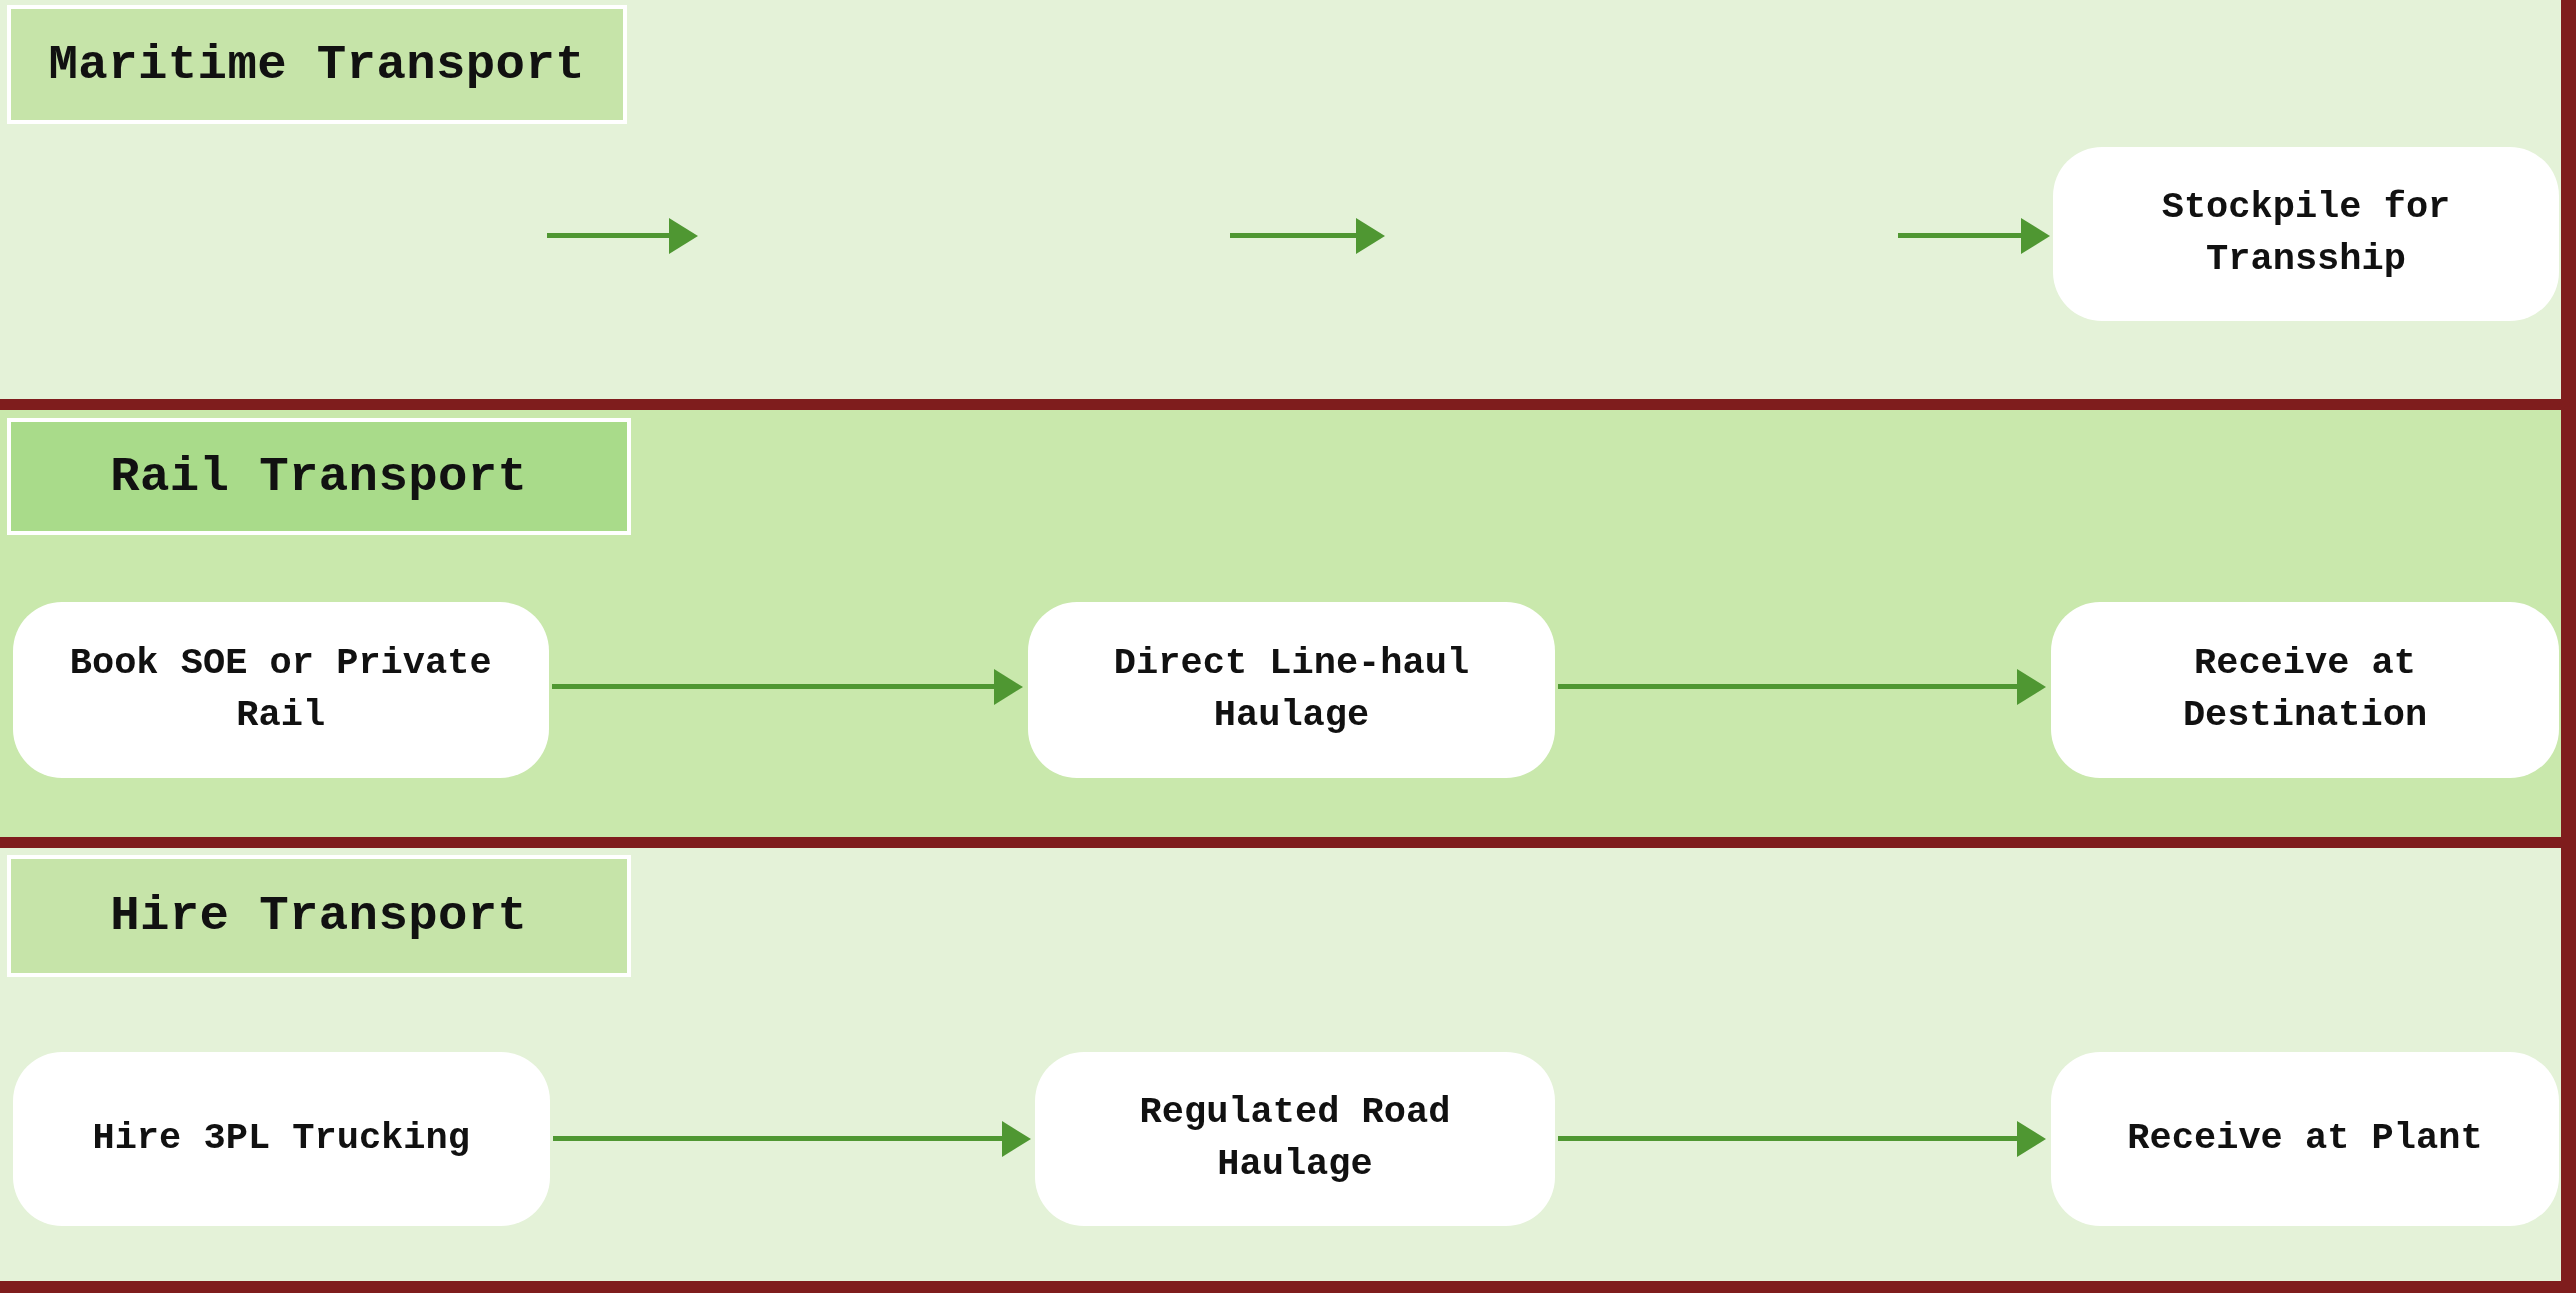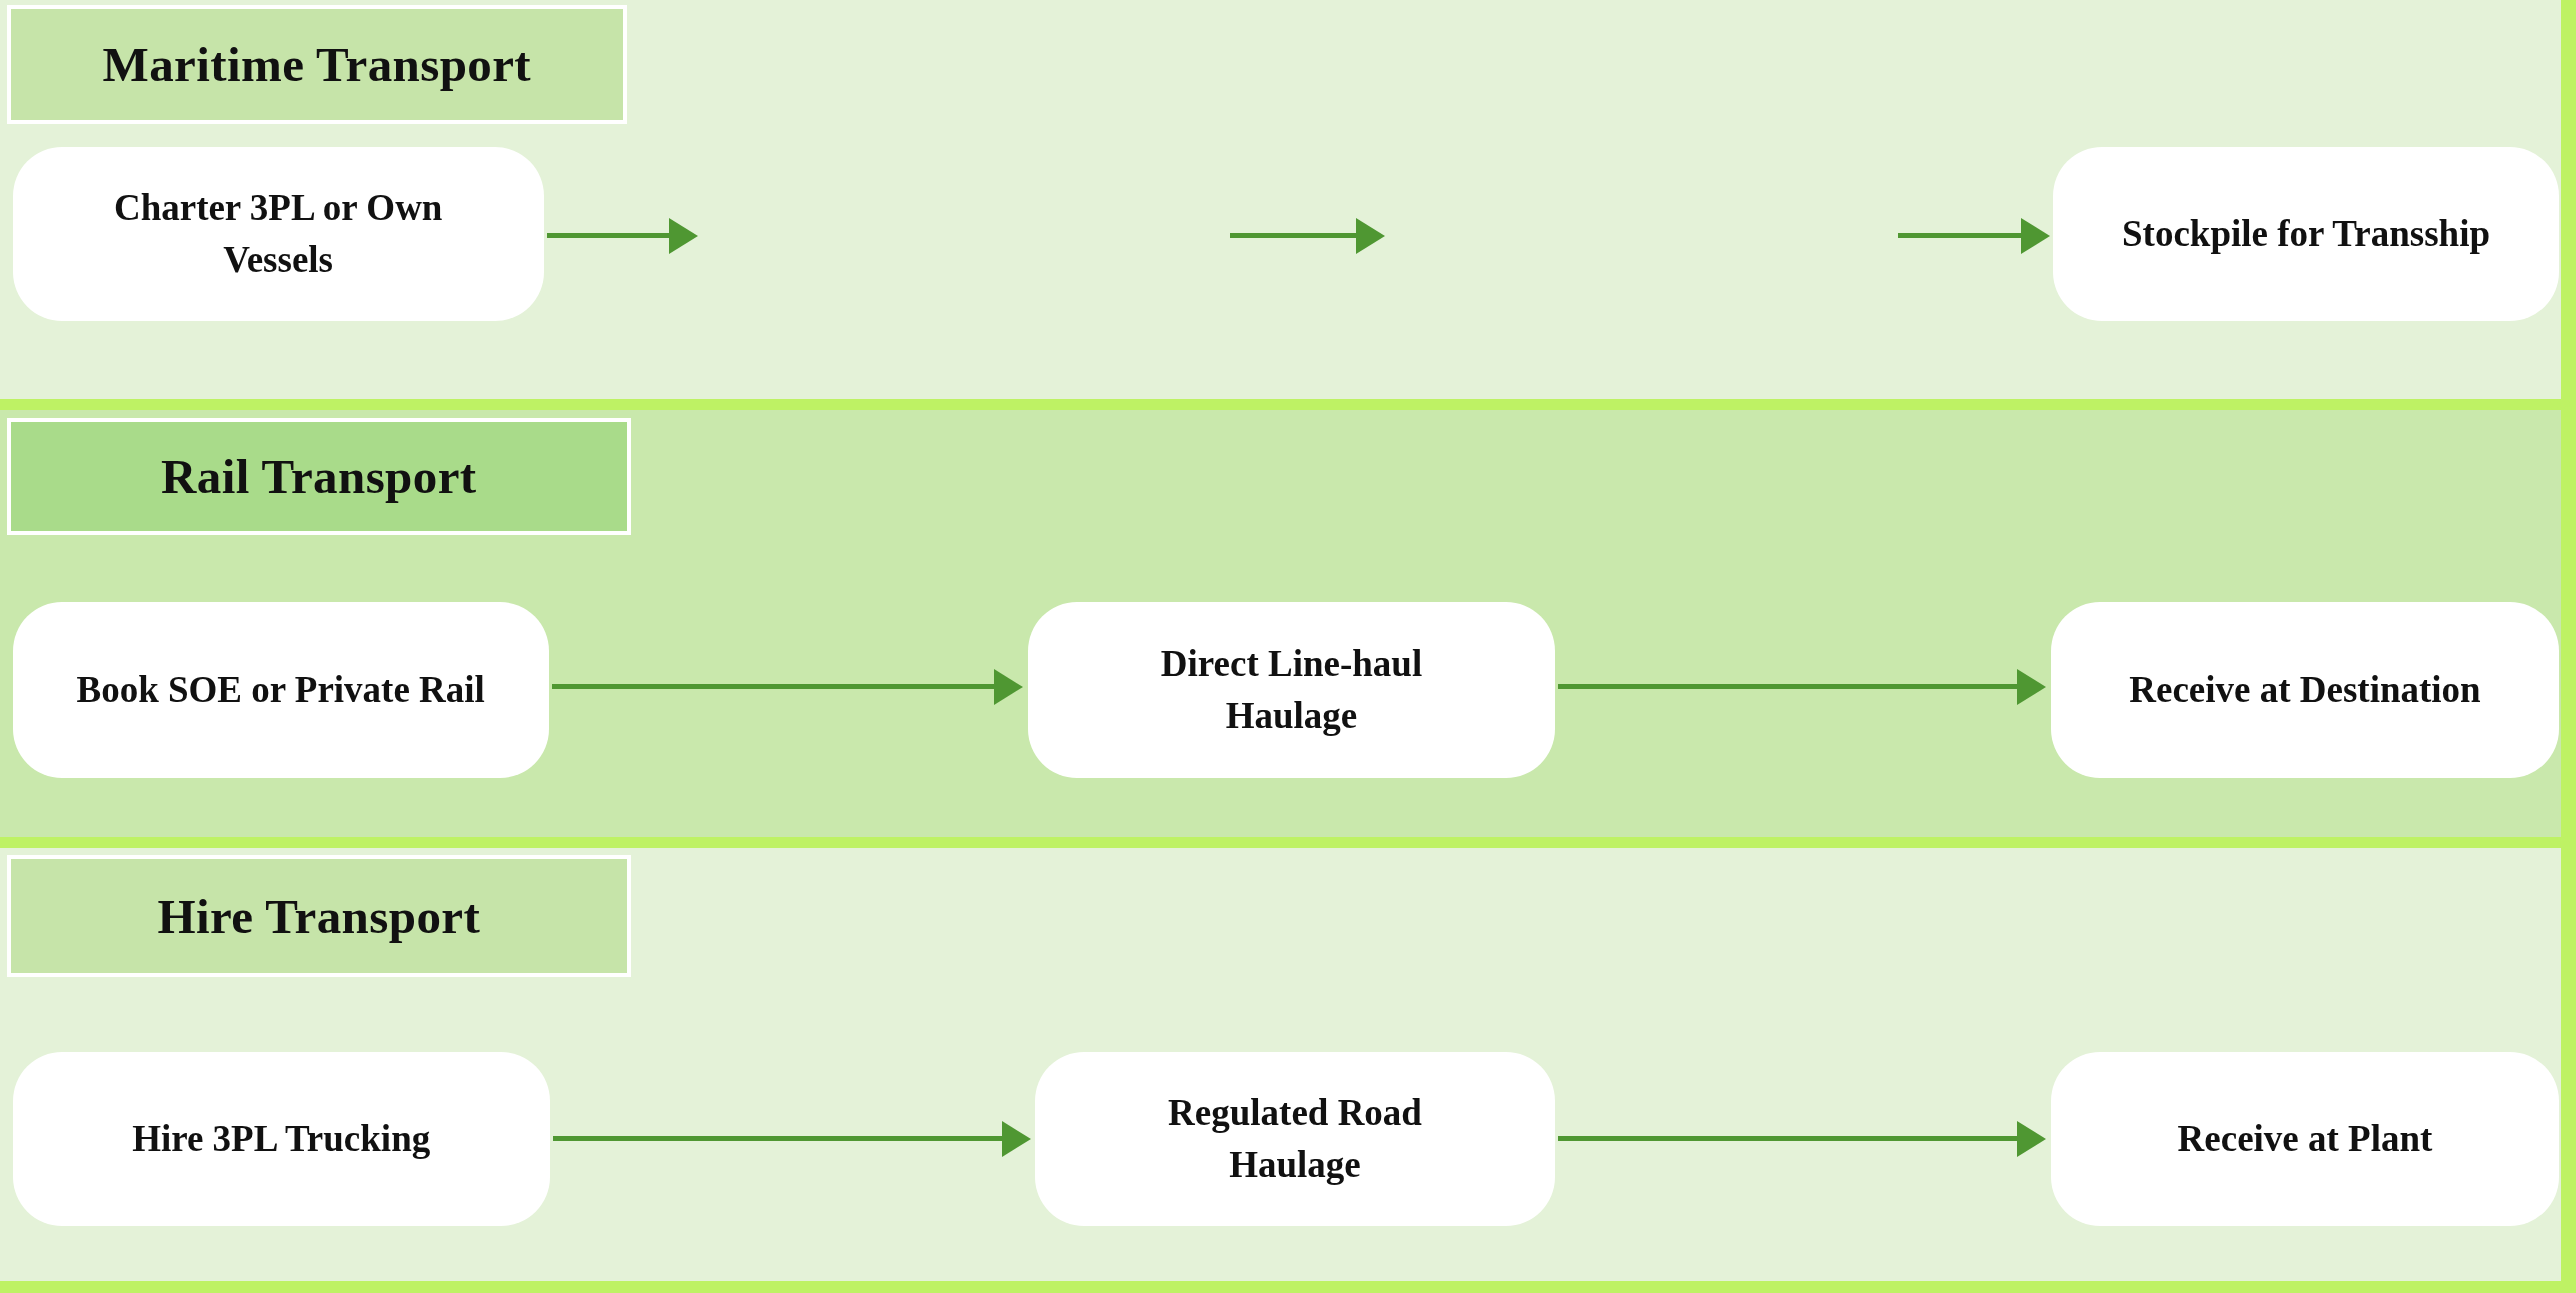--- a/index.html
+++ b/index.html
@@ -9,22 +9,22 @@
     --badge-dark:#a9db8a;
     --arrow:#4f9732;
     --text:#111111;
     --node-bg:#ffffff;
   }
   *{box-sizing:border-box;margin:0;padding:0}
   html,body{margin:0;padding:0;background:#ffffff}
   .canvas{
     position:relative;
     width:2576px;height:1294px;
-    background:#bef264;
-    font-family:Liberation Serif, serif;
+    background:#7f1d1d;
+    font-family:Liberation Mono, monospace;
     overflow:hidden;
   }
   .lane{position:absolute;left:0;width:2561px}
   .lane.light{background:var(--lane-light)}
   .lane.medium{background:var(--lane-medium)}
   .badge{
     position:absolute;
     border:4.2px solid #ffffff;
     display:flex;align-items:center;justify-content:center;
     font-size:49px;font-weight:bold;color:var(--text);
@@ -70,24 +70,20 @@
   <div class="badge light" style="left:6.8px;top:5.1px;width:620px;height:119px">
     <span>Maritime Transport</span>
   </div>
   <div class="badge dark" style="left:6.8px;top:418px;width:624px;height:117px">
     <span>Rail Transport</span>
   </div>
   <div class="badge light" style="left:6.8px;top:855px;width:624px;height:122px">
     <span>Hire Transport</span>
   </div>
 
-  <div class="node" style="left:12.7px;top:147px;width:531px;height:174px">
-    <span>Charter 3PL or Own
-Vessels</span>
-  </div>
   <div class="node" style="left:2053px;top:147px;width:506px;height:174px">
     <span>Stockpile for Transship</span>
   </div>
 
   <div class="arrow" style="left:547px;top:217px;width:151px">
     <div class="shaft"></div>
     <div class="head"></div>
   </div>
   <div class="arrow" style="left:1230px;top:217px;width:155px">
     <div class="shaft"></div>

